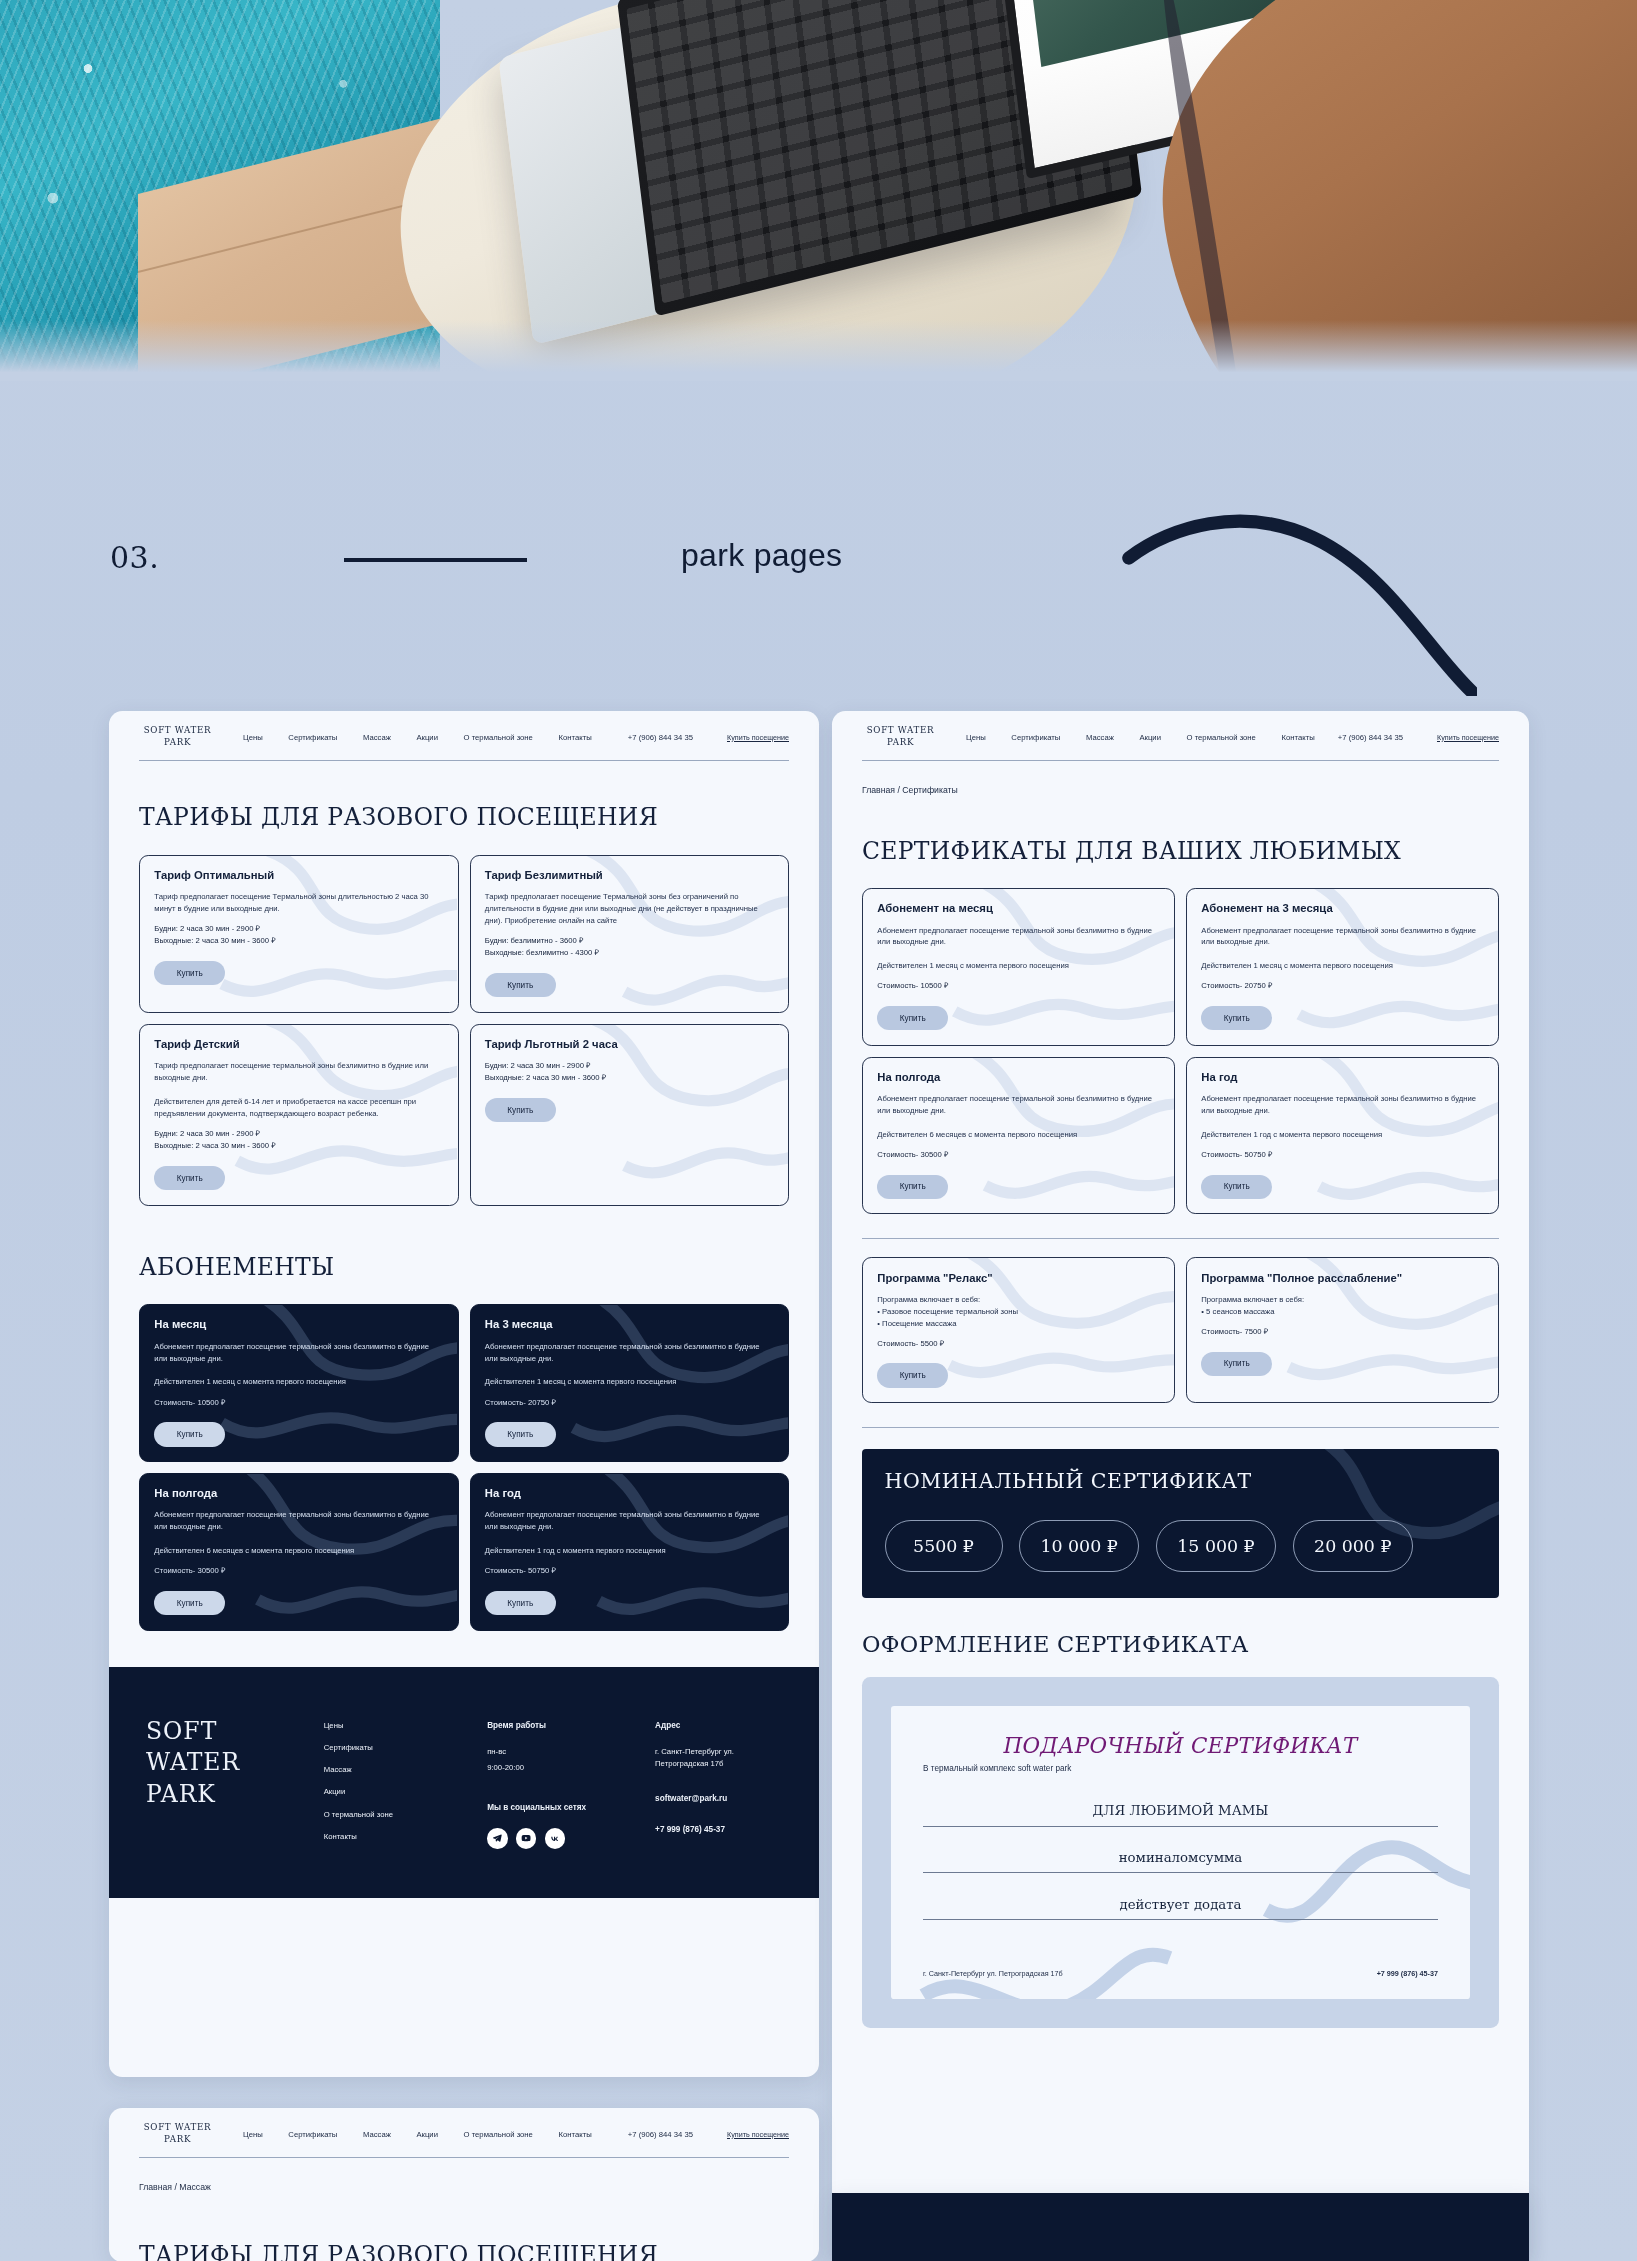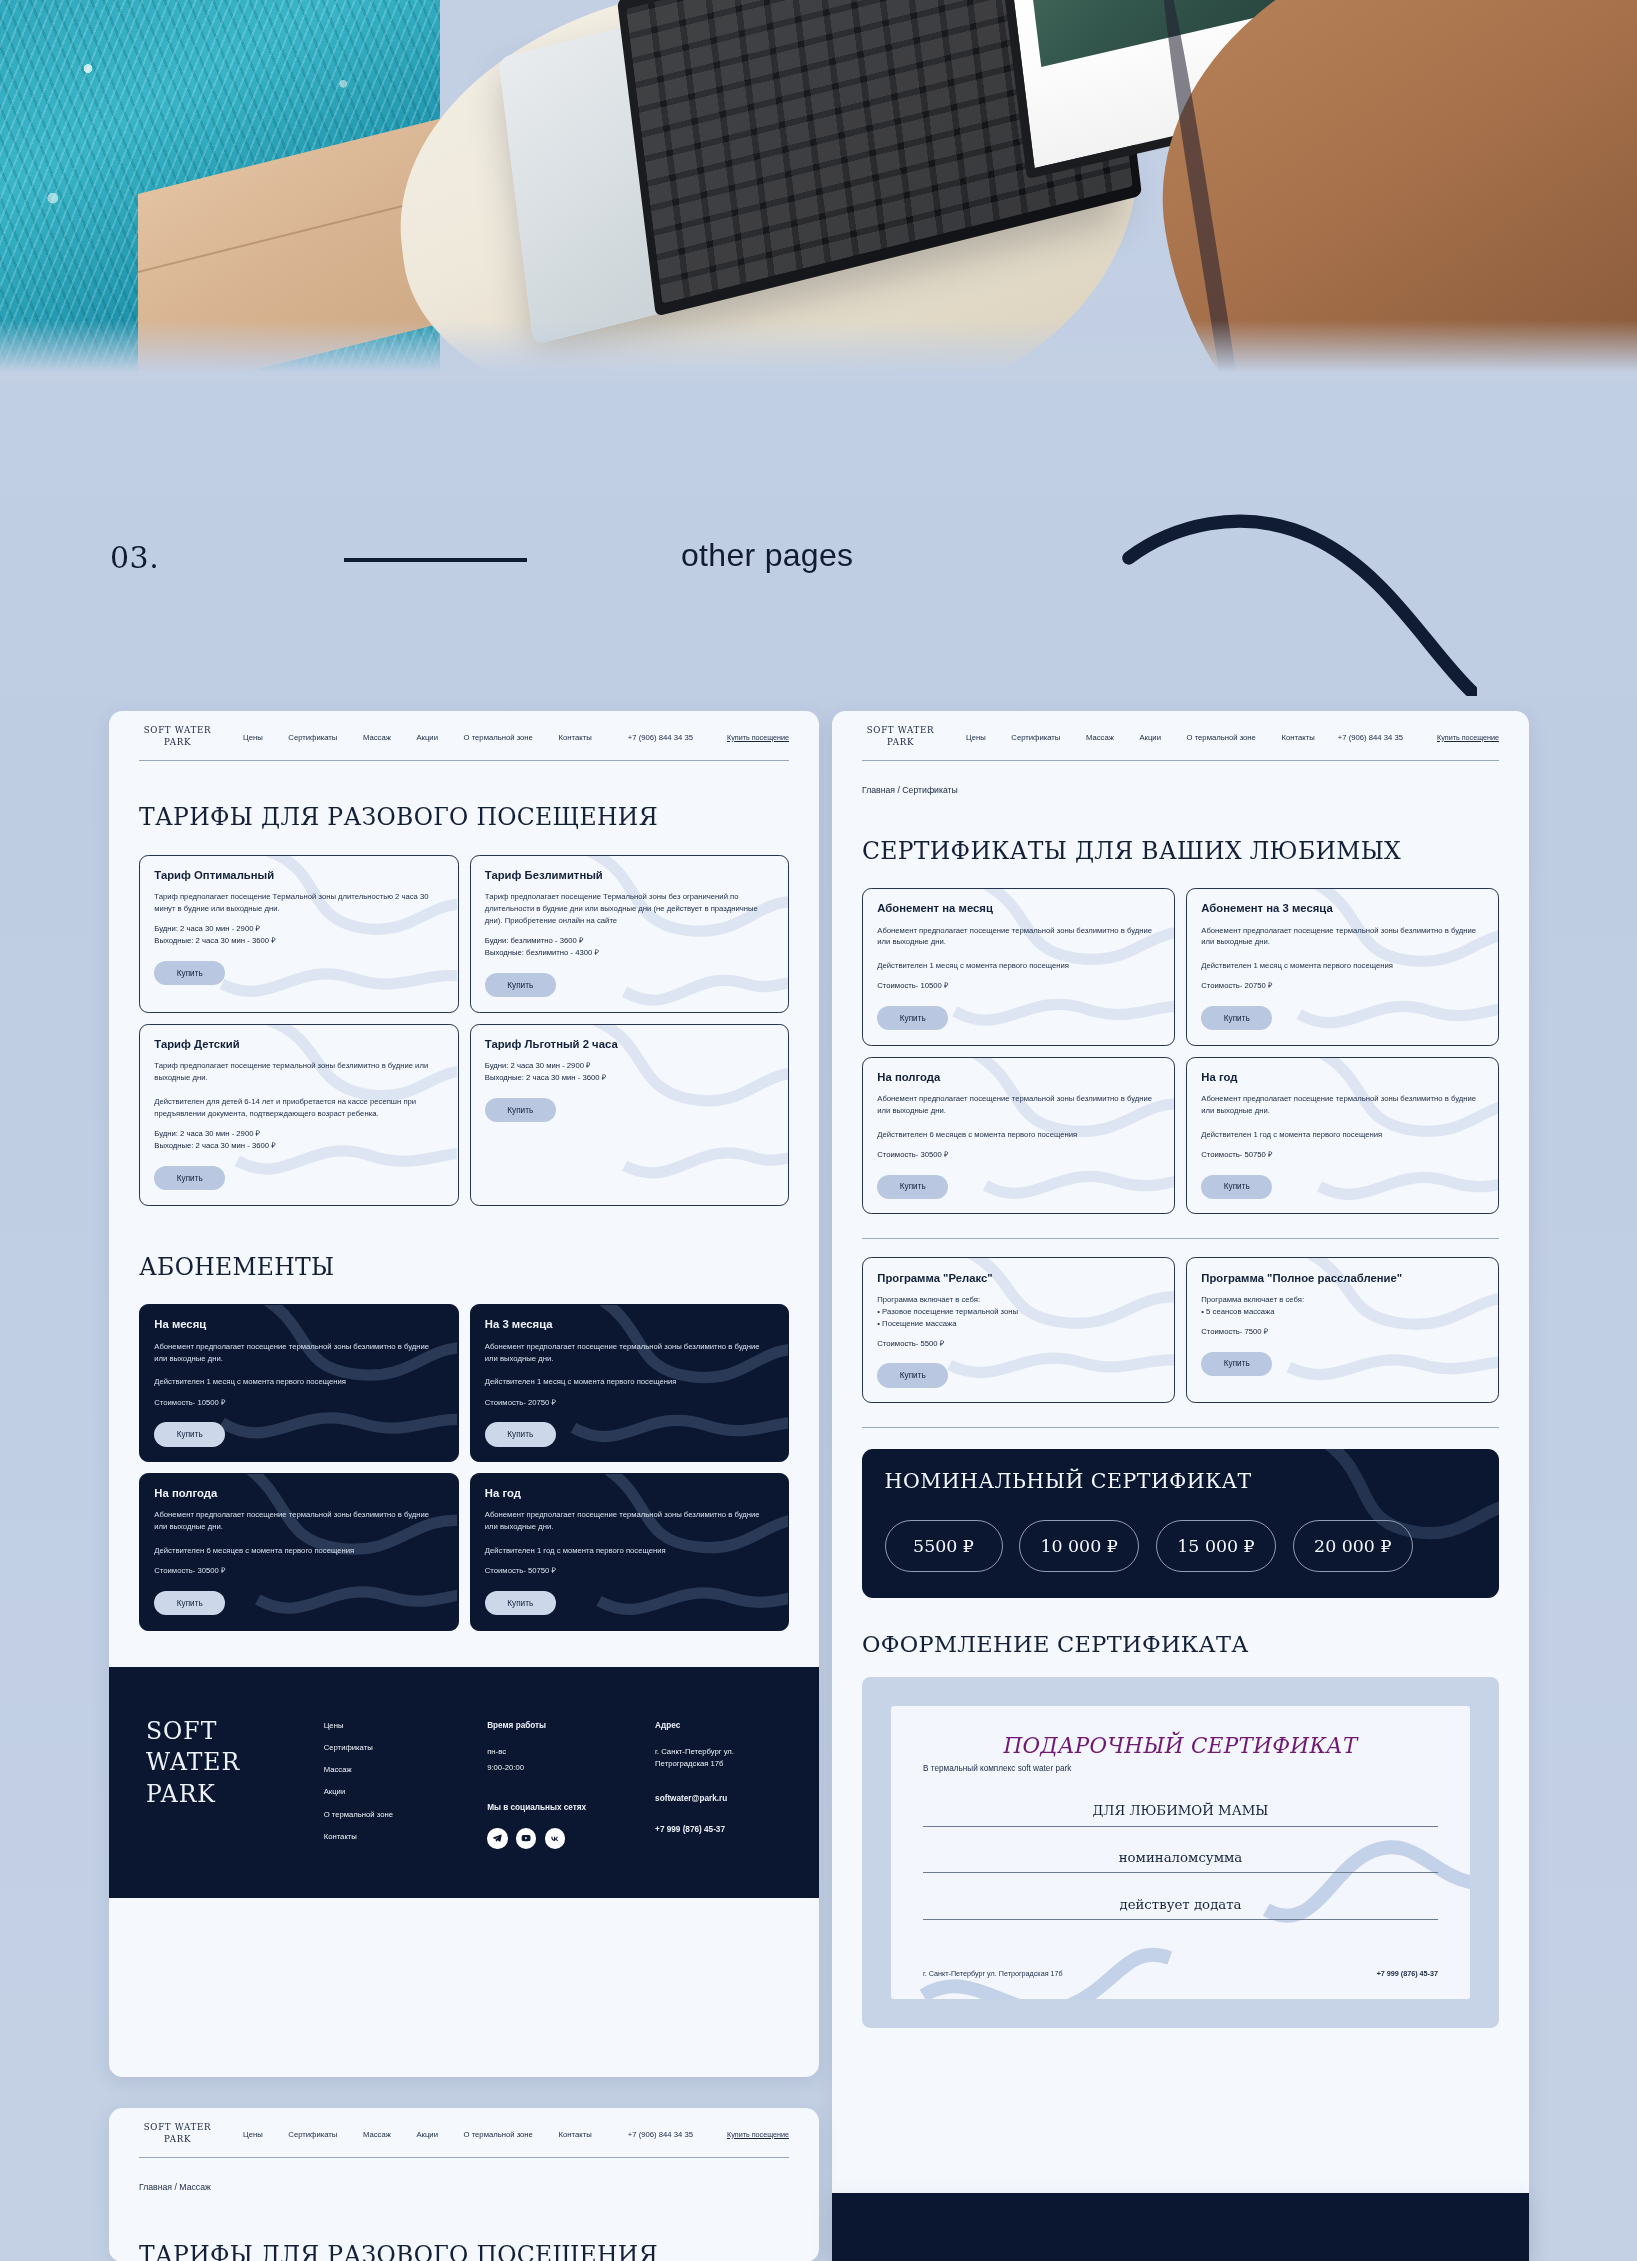--- a/index.html
+++ b/index.html
@@ -152,21 +152,21 @@
   .card.dark { background: #0b1730; border-color: #0b1730; color: #e8eef8; }
   .card.dark .card-title { color: #eef3fb; }
   .card.dark .card-text, .card.dark .card-price { color: #d6e0f0; }
   .card.dark .buy { background: #ccd8ea; }
 
   .divider { height: 1px; background: #9dabc2; margin: 23.5px 30px 0 30px; }
 
   
   .nominal {
     position: relative; margin: 21.5px 30px 0 30px; background: #0b1730;
-    border-radius: 11px; padding: 19.4px 22.5px 25.6px 22.5px; overflow: hidden;
+    border-radius: 4px; padding: 19.4px 22.5px 25.6px 22.5px; overflow: hidden;
   }
   .nominal h3 { position: relative; font-family: "DejaVu Serif", serif; font-weight: 400;
     font-size: 20.5px; color: #f2f6fd; text-transform: uppercase; letter-spacing: 0.5px; }
   .pills { position: relative; display: flex; gap: 16.4px; margin-top: 27px; }
   .pill {
     border: 1px solid #8e9cb5; border-radius: 511px; color: #f3f7fd;
     font-family: "DejaVu Serif", serif; font-size: 17.4px;
     padding: 15.4px 20.5px; min-width: 118px; text-align: center; white-space: nowrap;
   }
 
@@ -220,21 +220,21 @@
   </div>
 
   <div class="swoosh">
     <svg width="727" height="276" viewBox="0 0 1420 540" fill="none" xmlns="http://www.w3.org/2000/svg">
       <path d="M1420 540 C1330 460, 1250 300, 1100 230 C960 165, 820 210, 740 270" stroke="#101c34" stroke-width="26" stroke-linecap="round" fill="none"></path>
     </svg>
   </div>
 
   <div class="sec-num">03.</div>
   <div class="sec-rule"></div>
-  <div class="sec-label">other pages</div>
+  <div class="sec-label">park pages</div>
 
   <div class="mock mock-left">
 
     <div class="site-nav">
       <div class="logo">SOFT WATER
 PARK</div>
       <div class="nav-links">
         <span>Цены</span>
         <span>Сертификаты</span>
         <span>Массаж</span>

